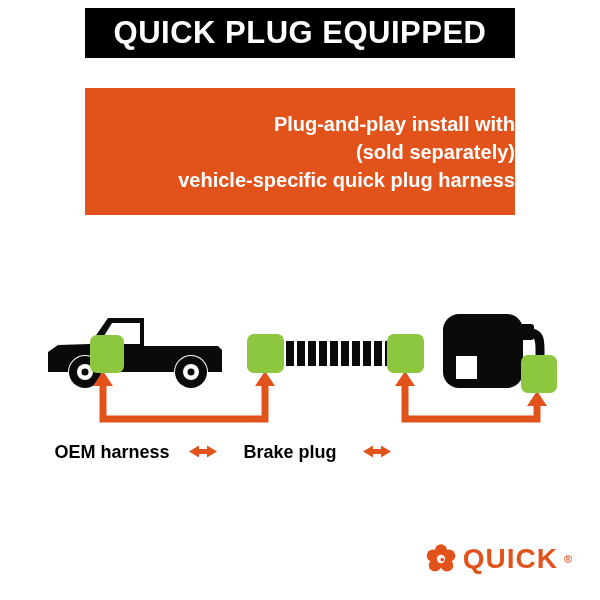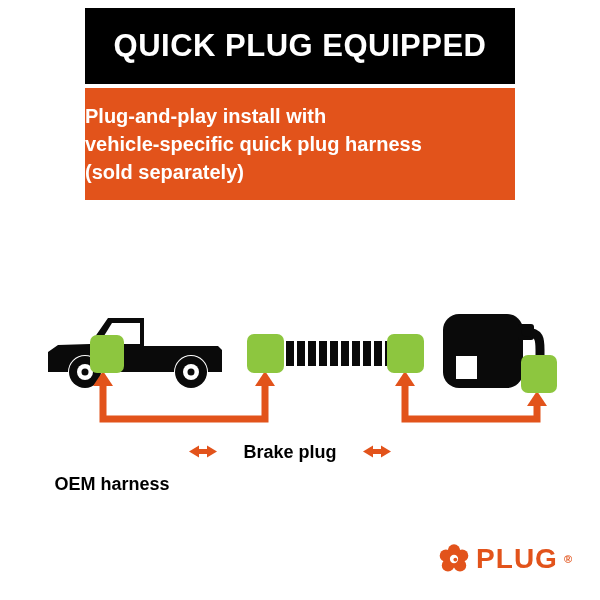--- a/index.html
+++ b/index.html
@@ -9,30 +9,30 @@
   }
   html,body{margin:0;padding:0;}
   body{
     width:600px;height:600px;background:#ffffff;
     font-family:"Liberation Sans", sans-serif;
     position:relative;overflow:hidden;
   }
   .abs{position:absolute;}
   
   .title-banner{
-    left:85px;top:8px;width:430px;height:76px;
+    left:85px;top:8px;width:430px;height:50px;
     background:#000;color:#fff;
     display:flex;align-items:center;justify-content:center;
     font-size:31px;font-weight:bold;letter-spacing:.5px;white-space:nowrap;
   }
   
   .subtitle-banner{
-    left:85px;top:88px;width:430px;height:112px;
+    left:85px;top:88px;width:430px;height:127px;
     background:var(--orange);color:#fff;
-    display:flex;flex-direction:column;align-items:flex-start;justify-content:center;
+    display:flex;flex-direction:column;align-items:flex-end;justify-content:center;
     font-size:20px;font-weight:bold;line-height:28px;text-align:center;
   }
   
   .truck{left:42px;top:306px;width:184px;height:92px;}
   .tube{
     left:275px;top:341px;width:120px;height:25px;
     background:repeating-linear-gradient(90deg,#0a0a0a 0 8px,#ffffff 8px 11px);
     border-radius:4px;
   }
   .brakebox{left:438px;top:306px;width:132px;height:96px;}
@@ -40,21 +40,21 @@
   .g1{left:90px;top:335px;width:34px;height:38px;}
   .g2{left:247px;top:334px;width:37px;height:39px;}
   .g3{left:387px;top:334px;width:37px;height:39px;}
   .g4{left:521px;top:355px;width:36px;height:38px;}
   .arrows{left:0;top:0;width:600px;height:600px;z-index:3;pointer-events:none;}
   
   .lbl{
     top:440px;height:24px;color:#000;font-size:18px;font-weight:bold;
     text-align:center;line-height:24px;white-space:nowrap;
   }
-  .lbl-oem{left:38px;width:148px;margin-top:32px;}
+  .lbl-oem{left:38px;width:148px;}
   .lbl-quick{left:232px;width:116px;}
   .lbl-brake{left:404px;width:162px;}
   .dbl{top:444px;width:30px;height:15px;}
   .dbl-1{left:188px;}
   .dbl-2{left:362px;}
   
   .brand{
     right:28px;top:541px;height:36px;
     display:flex;align-items:center;gap:6px;
   }
@@ -71,22 +71,22 @@
 <body>
 
 <div style="position:relative;width:600px;height:600px;">
 
   <div class="abs title-banner">
     <span>QUICK PLUG EQUIPPED</span>
   </div>
 
   <div class="abs subtitle-banner">
     <span>Plug-and-play install with</span>
+    <span>(sold separately)</span>
     <span>vehicle-specific quick plug harness</span>
-    <span>(sold separately)</span>
   </div>
 
   <svg class="abs truck" viewBox="0 0 184 92">
     <path fill="#0a0a0a" d="M6 66 L6 46 L16 39 L48 38 L66 12 L102 12 L102 40 L176 40 L180 44 L180 66 L166 66 A17 17 0 0 0 132 66 L60 66 A17 17 0 0 0 26 66 Z"></path>
     <polygon fill="#ffffff" points="70,17 98,17 98,38 57,38"></polygon>
     <circle cx="43" cy="66" r="16" fill="#0a0a0a"></circle>
     <circle cx="43" cy="66" r="8" fill="#ffffff"></circle>
     <circle cx="43" cy="66" r="3.5" fill="#0a0a0a"></circle>
     <circle cx="149" cy="66" r="16" fill="#0a0a0a"></circle>
     <circle cx="149" cy="66" r="8" fill="#ffffff"></circle>
@@ -141,17 +141,17 @@
         <circle cx="17" cy="8" r="6.6"></circle>
         <circle cx="25.6" cy="13.5" r="6.6"></circle>
         <circle cx="23.4" cy="23.8" r="6.6"></circle>
         <circle cx="10.6" cy="23.8" r="6.6"></circle>
         <circle cx="8.4" cy="13.5" r="6.6"></circle>
         <circle cx="17" cy="17" r="9.2"></circle>
       </g>
       <circle cx="17" cy="17" r="4.4" fill="#ffffff"></circle>
       <circle cx="18.4" cy="17.6" r="2" fill="#e2531b"></circle>
     </svg>
-    <span class="brand-text">PLUG</span>
+    <span class="brand-text">QUICK</span>
     <span class="brand-reg">®</span>
   </div>
 
 </div>
 
 </body></html>

